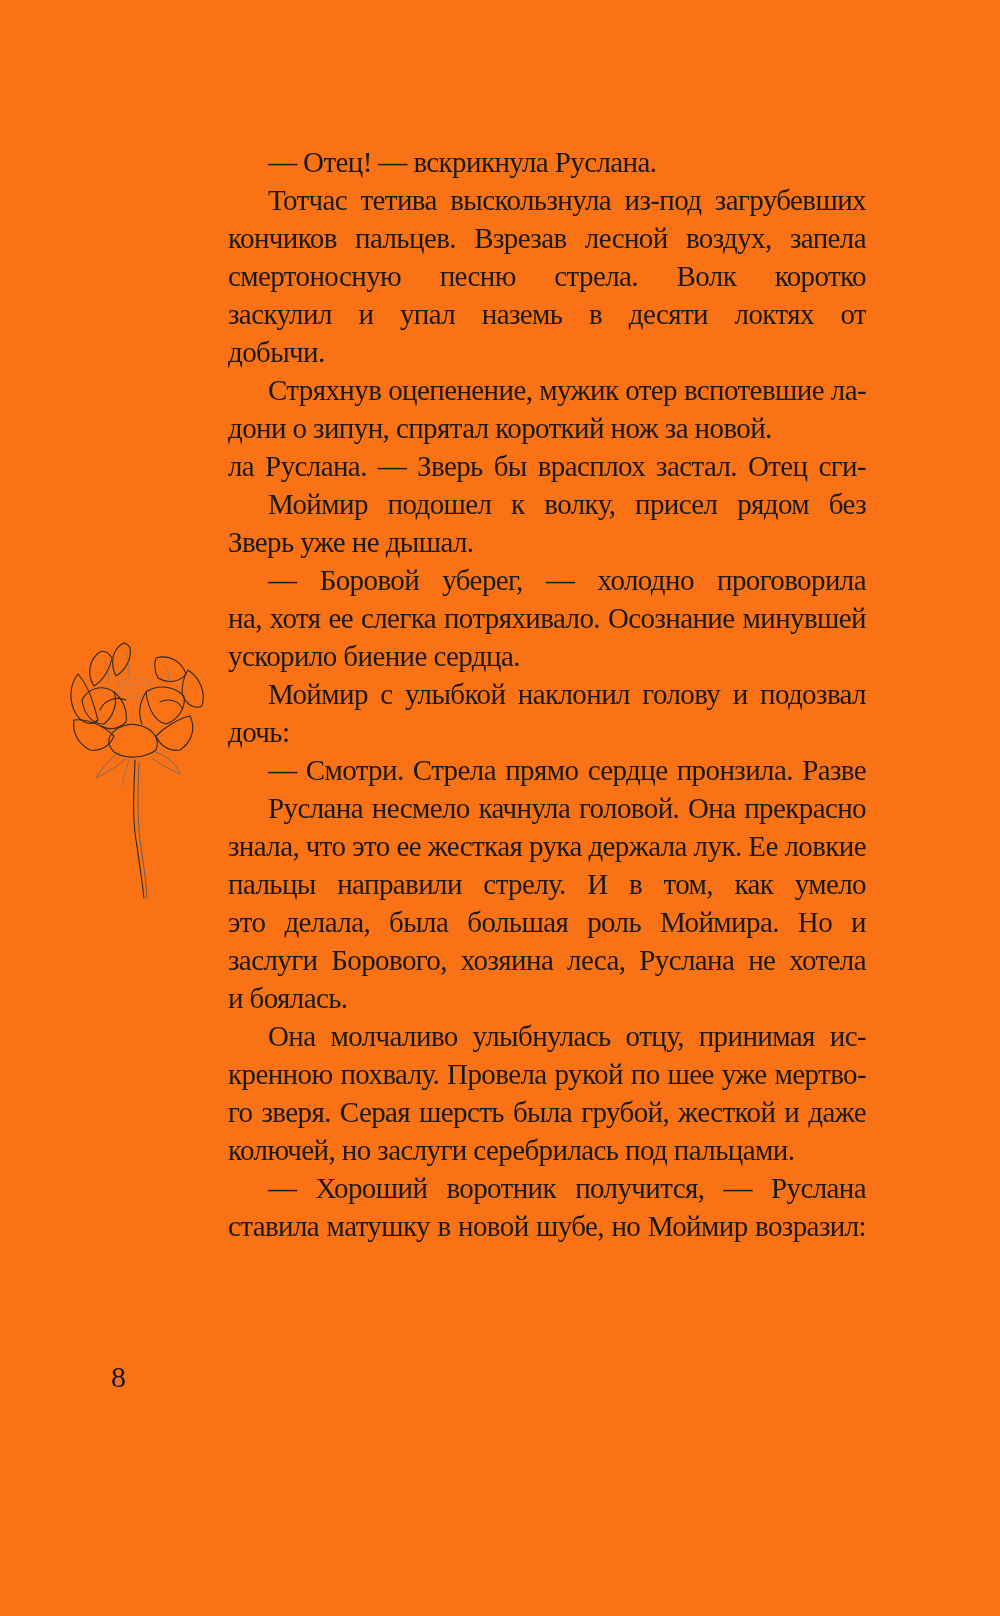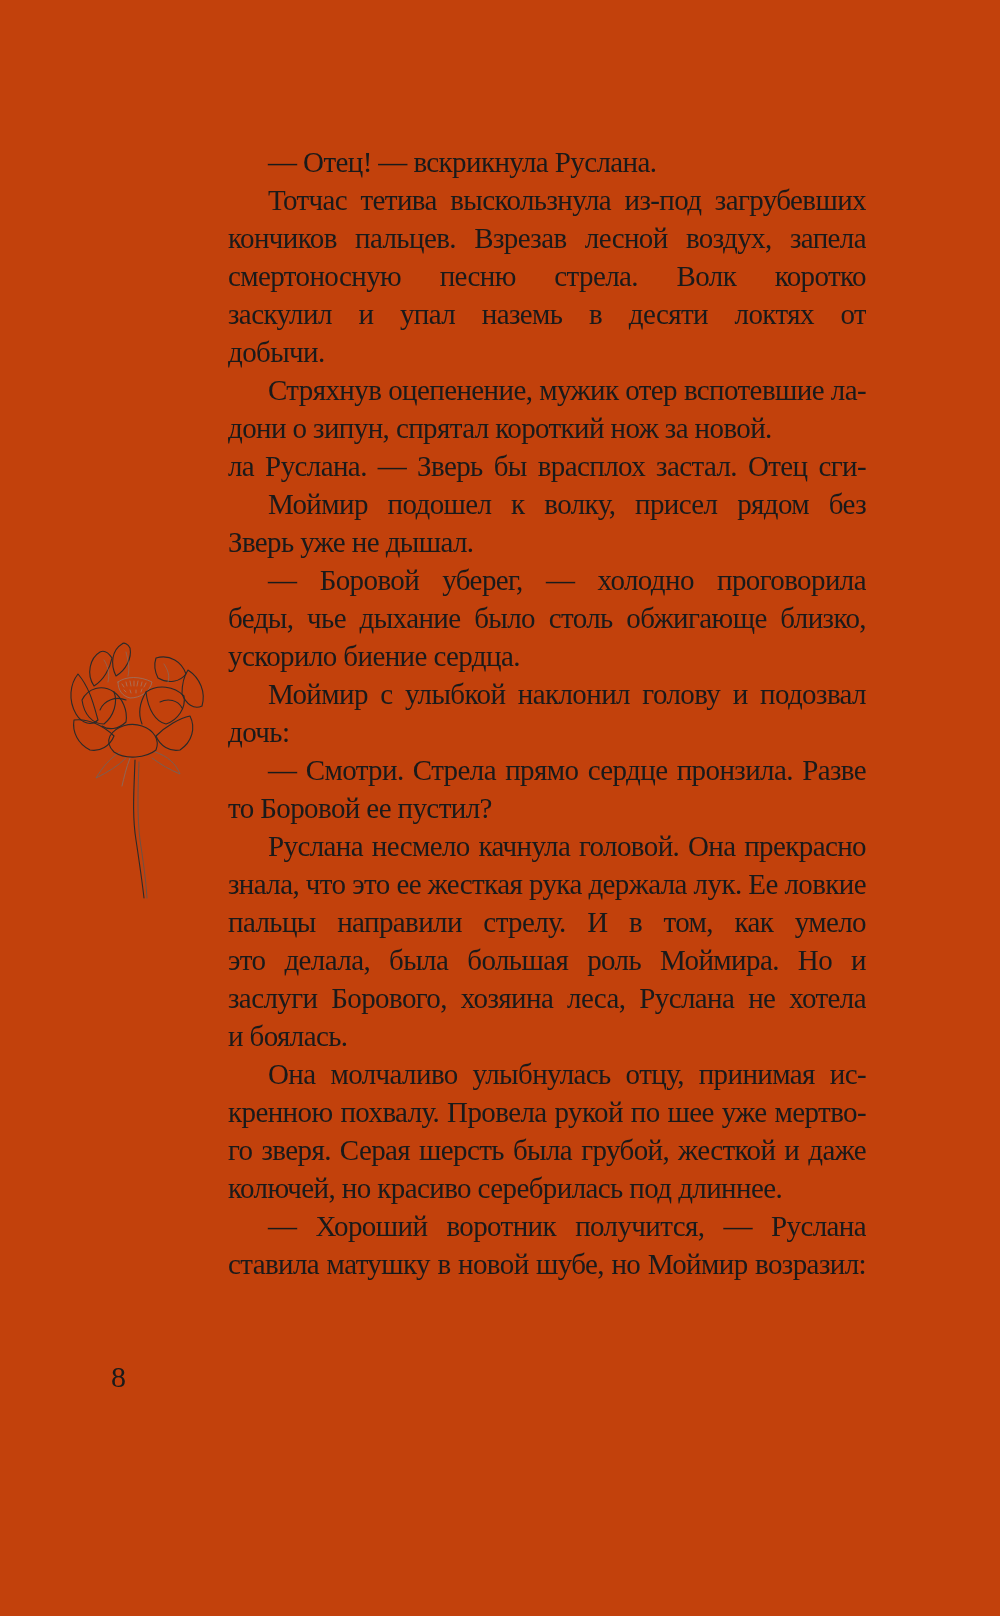--- a/index.html
+++ b/index.html
@@ -12,21 +12,21 @@
       height: 1616px;
       position: relative;
       overflow: hidden;
       font-family: "Liberation Serif", "DejaVu Serif", serif;
       color: #1a1a1a;
     }
     .page {
       position: absolute;
       left: 0; top: 0;
       width: 1000px; height: 1616px;
-      background: #c2410c;
+      background: #f97316;
     }
     .text-block {
       position: absolute;
       left: 228px;
       top: 143px;
       width: 638px;
     }
     .line {
       height: 38px;
       line-height: 38px;
@@ -124,44 +124,43 @@
       </div>
       <div>
         <div class="line justify">ла Руслана. — Зверь бы врасплох застал. Отец сги-</div>
       </div>
       <div>
         <div class="line indent justify">Моймир подошел к волку, присел рядом без страха.</div>
         <div class="line">Зверь уже не дышал.</div>
       </div>
       <div>
         <div class="line indent justify">— Боровой уберег, — холодно проговорила Русла-</div>
-        <div class="line justify">беды, чье дыхание было столь обжигающе близко,</div>
+        <div class="line justify">на, хотя ее слегка потряхивало. Осознание минувшей</div>
         <div class="line">ускорило биение сердца.</div>
       </div>
       <div>
         <div class="line indent justify">Моймир с улыбкой наклонил голову и подозвал</div>
         <div class="line">дочь:</div>
       </div>
       <div>
         <div class="line indent justify">— Смотри. Стрела прямо сердце пронзила. Разве</div>
-        <div class="line">то Боровой ее пустил?</div>
       </div>
       <div>
         <div class="line indent justify">Руслана несмело качнула головой. Она прекрасно</div>
         <div class="line justify">знала, что это ее жесткая рука держала лук. Ее ловкие</div>
         <div class="line justify">пальцы направили стрелу. И в том, как умело девушка</div>
         <div class="line justify">это делала, была большая роль Моймира. Но и умалять</div>
         <div class="line justify">заслуги Борового, хозяина леса, Руслана не хотела</div>
         <div class="line">и боялась.</div>
       </div>
       <div>
         <div class="line indent justify">Она молчаливо улыбнулась отцу, принимая ис-</div>
         <div class="line justify">кренною похвалу. Провела рукой по шее уже мертво-</div>
         <div class="line justify">го зверя. Серая шерсть была грубой, жесткой и даже</div>
-        <div class="line">колючей, но красиво серебрилась под длиннее.</div>
+        <div class="line">колючей, но заслуги серебрилась под пальцами.</div>
       </div>
       <div>
         <div class="line indent justify">— Хороший воротник получится, — Руслана пред-</div>
         <div class="line justify">ставила матушку в новой шубе, но Моймир возразил:</div>
       </div>
     </div>
 
   <div class="page-number">8</div>
 </div>
 

